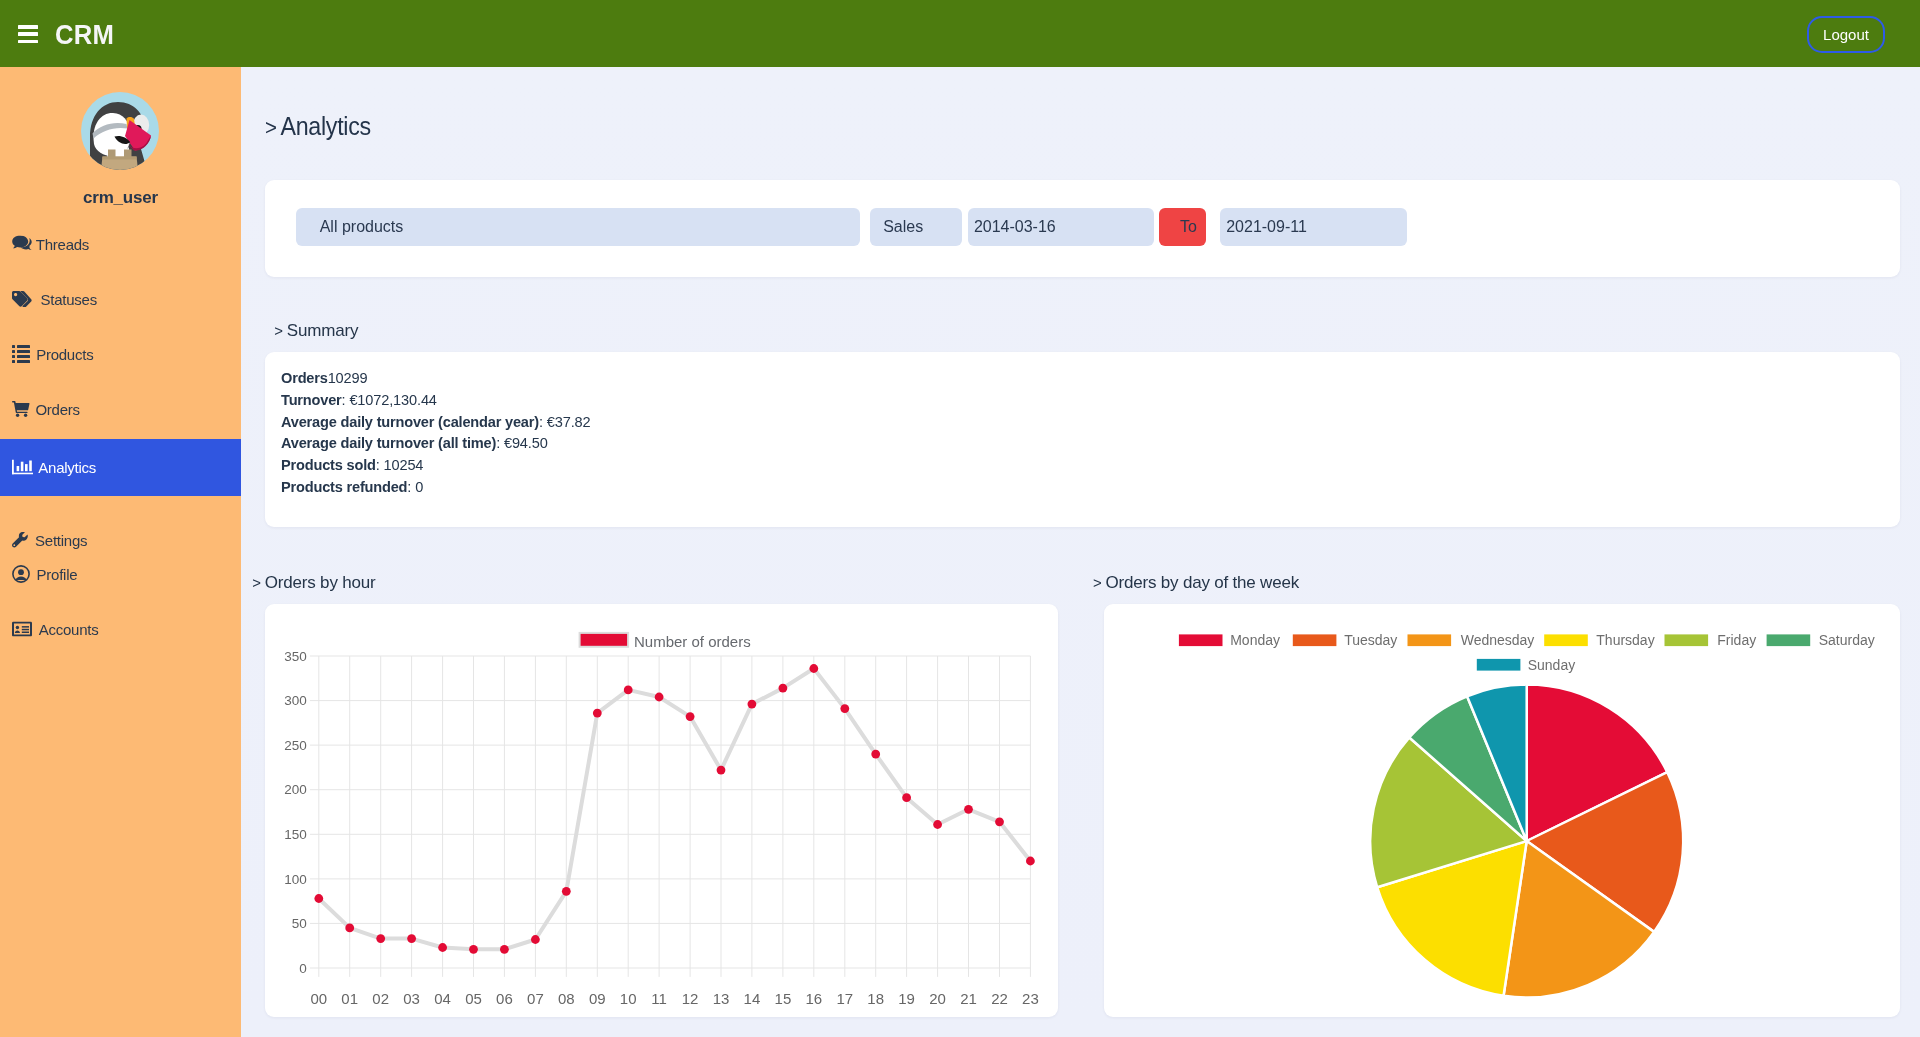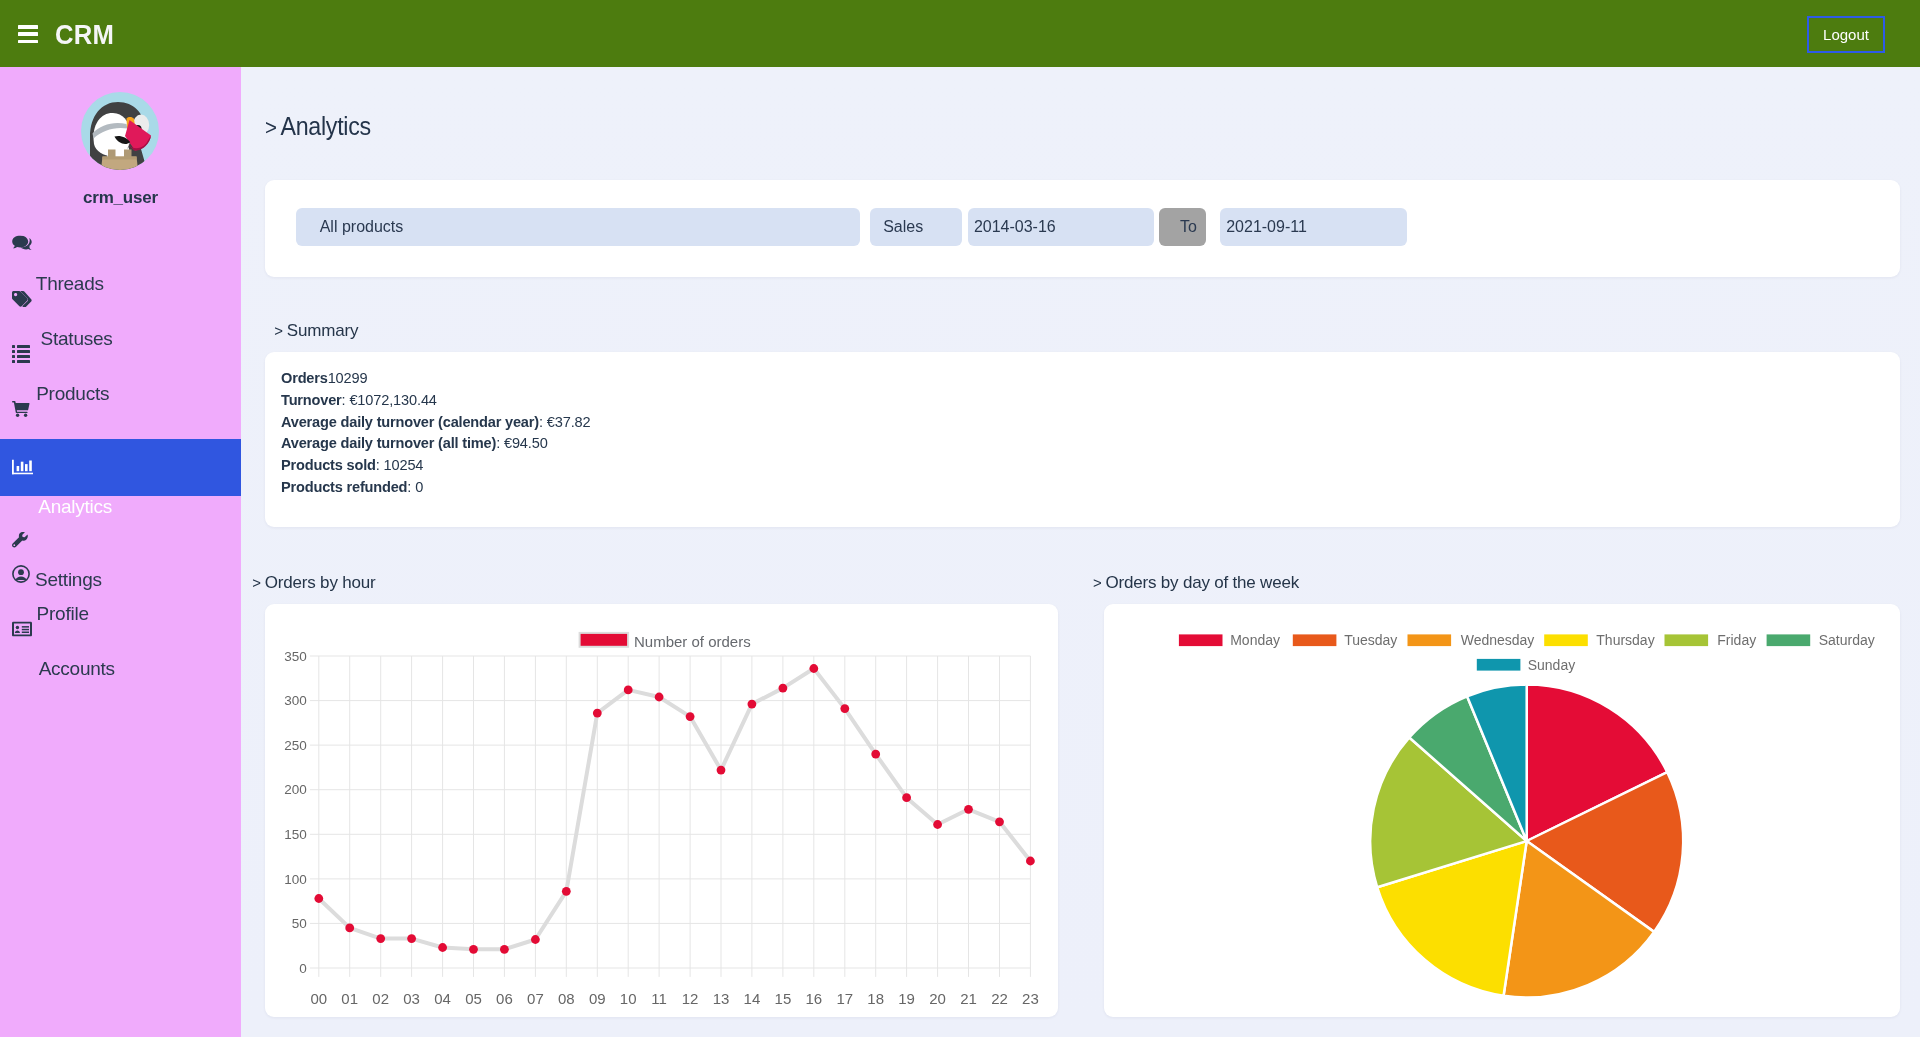--- a/index.html
+++ b/index.html
@@ -1,26 +1,26 @@
 <!DOCTYPE html>
 <html><head><meta charset="utf-8"><title>CRM</title>
 <style>
 *{margin:0;padding:0;box-sizing:border-box;}
 html,body{width:1920px;height:1037px;overflow:hidden;background:#eef1fa;font-family:"Liberation Sans",sans-serif;}
 .hdr{position:absolute;left:0;top:0;width:1920px;height:67px;background:#4d7c0f;z-index:5;}
 .burger{position:absolute;left:18px;top:25px;width:19.6px;}
 .burger div{height:3.9px;background:#fff;margin-bottom:3.4px;border-radius:0.5px;}
 .brand{position:absolute;left:55px;top:20px;color:#f5f6f7;font-size:27px;font-weight:bold;letter-spacing:0.2px;transform:scaleX(0.95);transform-origin:left;}
-.logout{position:absolute;left:1807px;top:16px;width:78px;height:37px;border:2px solid #2e5be8;border-radius:0;color:#fff;font-size:15px;text-align:center;line-height:33px;}
-.side{position:absolute;left:0;top:67px;width:241px;height:970px;background:#f0abfc;z-index:4;}
+.logout{position:absolute;left:1807px;top:16px;width:78px;height:37px;border:2px solid #2e5be8;border-radius:15px;color:#fff;font-size:15px;text-align:center;line-height:33px;}
+.side{position:absolute;left:0;top:67px;width:241px;height:970px;background:#fdba74;z-index:4;}
 .avatar{position:absolute;left:81px;top:25px;}
 .uname{position:absolute;left:0;top:121px;width:241px;text-align:center;font-size:17px;font-weight:bold;color:#26364c;letter-spacing:-0.2px;}
 .mi{position:absolute;left:0;width:241px;}
 .mic{position:absolute;left:12px;top:50%;transform:translateY(-50%);display:flex;align-items:center;}
-.mit{position:absolute;top:50%;transform:translateY(-50%);font-size:19px;color:#2b3a4e;letter-spacing:-0.25px;margin-top:40px;}
+.mit{position:absolute;top:50%;transform:translateY(-50%);font-size:15px;color:#2b3a4e;letter-spacing:-0.25px;}
 .mi.active{background:#3056e0;}
 .mi.active .mit{color:#fff;}
 .main{position:absolute;left:241px;top:67px;width:1679px;height:970px;background:linear-gradient(180deg,#eef1fa,#edf0fa);}
 .card{position:absolute;background:#fff;border-radius:9px;box-shadow:0 1px 3px rgba(30,40,90,0.06);}
 .h1{position:absolute;color:#24344a;font-size:25px;letter-spacing:-0.3px;transform:scaleX(0.93);transform-origin:left;}
 .h2{position:absolute;color:#253549;font-size:17px;letter-spacing:-0.2px;}
 .chev{font-size:0.88em;margin-right:4px;}
 .inp{position:absolute;top:28.2px;height:38px;background:#d7e1f3;border-radius:6px;color:#2a3950;font-size:16px;line-height:38px;}
 .summary{position:absolute;left:16.2px;top:15px;font-size:15.5px;color:#26374c;line-height:21.65px;letter-spacing:-0.15px;transform:scaleX(0.94);transform-origin:left;}
 .summary b{letter-spacing:-0.2px;}
@@ -163,21 +163,21 @@
         </svg>
       </span>
       <span class="mit" style="left:38.7px">Accounts</span>
     </div>
 </div>
 <div class="h1" style="left:264.8px;top:112px;"><span class="chev">&gt;</span>Analytics</div>
 <div class="card" style="left:264.8px;top:180px;width:1635px;height:97px;">
   <div class="inp" style="left:30.9px;width:564.3px;padding-left:24px;">All products</div>
   <div class="inp" style="left:605.4px;width:91.9px;padding-left:13px;">Sales</div>
   <div class="inp" style="left:703.1px;width:185.8px;padding-left:6px;">2014-03-16</div>
-  <div class="inp" style="left:894.2px;width:46.7px;background:#a3a3a3;text-align:center;padding-left:12px;">To</div>
+  <div class="inp" style="left:894.2px;width:46.7px;background:#ef4444;text-align:center;padding-left:12px;">To</div>
   <div class="inp" style="left:955.4px;width:186.7px;padding-left:6px;">2021-09-11</div>
 </div>
 <div class="h2" style="left:252.3px;top:321px;margin-left:22px;"><span class="chev">&gt;</span>Summary</div>
 <div class="card" style="left:264.8px;top:352.3px;width:1635px;height:175px;">
   <div class="summary">
     <div><b>Orders</b>10299</div>
     <div><b>Turnover</b>: €1072,130.44</div>
     <div><b>Average daily turnover (calendar year)</b>: €37.82</div>
     <div><b>Average daily turnover (all time)</b>: €94.50</div>
     <div><b>Products sold</b>: 10254</div>

